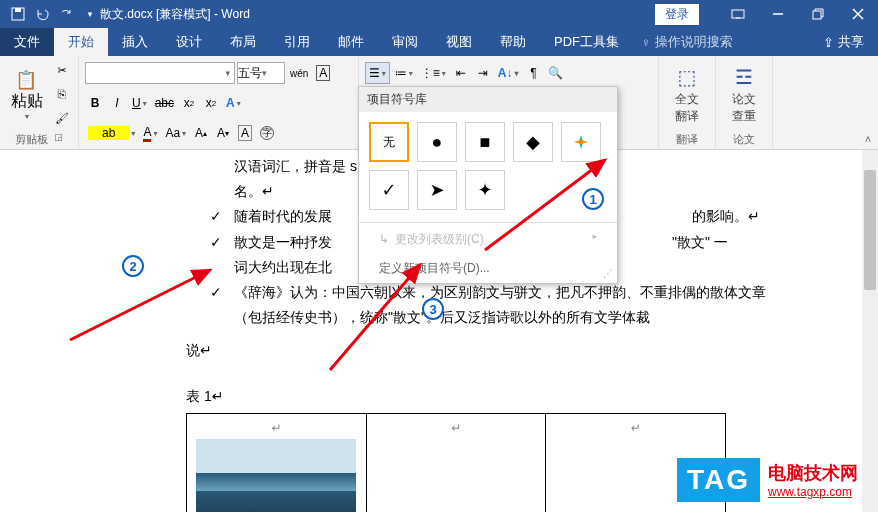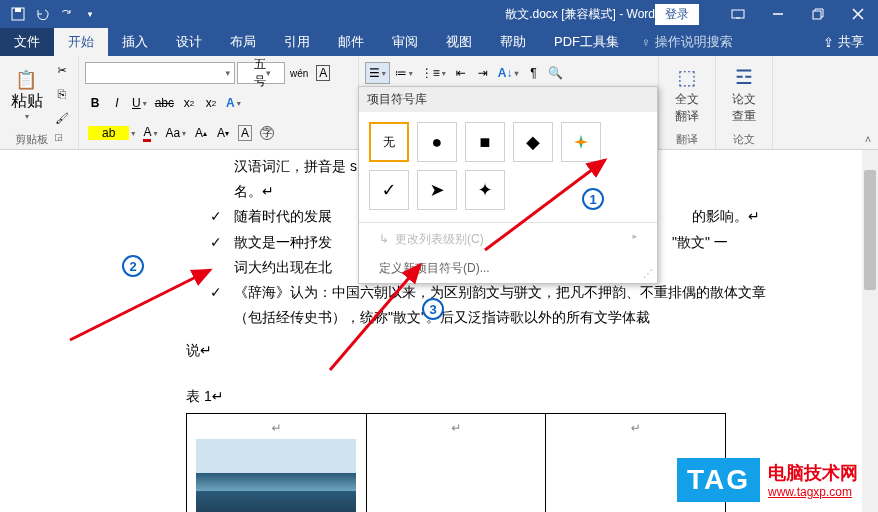--- a/index.html
+++ b/index.html
@@ -1,21 +1,21 @@
 <!DOCTYPE html>
 <html><head>
 <meta charset="utf-8">
 <style>
 * { margin: 0; padding: 0; box-sizing: border-box; font-family: "Microsoft YaHei", sans-serif; }
 body { width: 878px; height: 512px; background: #fff; overflow: hidden; position: relative; }
 
 .titlebar { height: 28px; background: #2b579a; display: flex; align-items: center; color: #fff; font-size: 12px; }
 .titlebar .qat { display: flex; align-items: center; gap: 4px; padding-left: 8px; }
 .titlebar .qat .qbtn { width: 20px; height: 20px; display: flex; align-items: center; justify-content: center; cursor: pointer; }
-.titlebar .title { flex: 1; text-align: right; }
+.titlebar .title { flex: 1; text-align: left; }
 .titlebar .wincontrols { display: flex; align-items: center; gap: 0; }
 .titlebar .login { background: #fff; color: #2b579a; padding: 2px 10px; margin-right: 19px; font-size: 12px; }
 .titlebar .winbtn { width: 40px; height: 28px; display: flex; align-items: center; justify-content: center; cursor: pointer; }
 
 .ribbon-tabs { height: 28px; background: #2b579a; display: flex; align-items: stretch; color: #fff; font-size: 13px; }
 .ribbon-tabs .tab { padding: 12px 14px; display: flex; align-items: center; cursor: pointer; }
 .ribbon-tabs .tab.file { background: #1e3e6e; }
 .ribbon-tabs .tab.active { background: #f3f3f3; color: #2b579a; }
 .ribbon-tabs .tell { display: flex; align-items: center; color: #cdd9ec; margin-left: 8px; gap: 4px; }
 .ribbon-tabs .share { margin-left: auto; padding: 0 14px; display: flex; align-items: center; }
@@ -26,37 +26,37 @@
 .group .label { text-align: center; font-size: 11px; color: #666; padding-top: 2px; display: flex; justify-content: center; align-items: flex-start; gap: 6px; }
 .group .label .launcher { font-size: 9px; cursor: pointer; }
 
 .clip-big { width: 42px; display: flex; flex-direction: column; align-items: center; justify-content: center; cursor: pointer; }
 .clip-big .icon { font-size: 18px; }
 .clip-side { display: flex; flex-direction: column; gap: 4px; padding-left: 4px; }
 .clip-side .sbtn { width: 20px; height: 20px; display: flex; align-items: center; justify-content: center; cursor: pointer; font-size: 11px; }
 
 .font-row { display: flex; align-items: center; gap: 2px; height: 26px; }
 .fontname { width: 150px; height: 22px; border: 1px solid #ababab; background: #fff; display: flex; align-items: center; padding: 0 4px; font-size: 12px; }
-.fontsize { width: 48px; height: 22px; border: 1px solid #ababab; background: #fff; display: flex; align-items: center; padding: 0 16px; font-size: 12px; }
+.fontsize { width: 48px; height: 22px; border: 1px solid #ababab; background: #fff; display: flex; align-items: center; padding: 0 0; font-size: 12px; }
 .rbtn { min-width: 20px; height: 22px; display: flex; align-items: center; justify-content: center; cursor: pointer; font-size: 12px; padding: 0 3px; }
 .rbtn.dd::after { content: "▾"; font-size: 8px; margin-left: 2px; color: #666; }
 
 .big-btn { width: 44px; display: flex; flex-direction: column; align-items: center; justify-content: center; cursor: pointer; font-size: 12px; color: #444; }
 .big-btn .icon { font-size: 20px; margin-bottom: 2px; }
 
 .doc-area { position: absolute; top: 150px; left: 0; right: 0; bottom: 0; background: #fff; overflow: hidden; }
 .doc-content { padding: 4px 90px 0 210px; font-size: 14px; color: #000; line-height: 1.8; }
 .doc-content .line { display: flex; }
 .doc-content .bullet { width: 24px; flex-shrink: 0; }
 .doc-content .txt { flex: 1; }
 .doc-content .tbl { border-collapse: collapse; width: 540px; margin-top: 4px; }
 .doc-content .tbl td { border: 1px solid #000; height: 110px; width: 180px; vertical-align: top; padding: 4px; text-align: center; color: #888; font-size: 12px; }
 .doc-content .imgph { width: 160px; height: 90px; background: linear-gradient(180deg,#cfe3ef 0%,#cfe3ef 38%,#2a5a7a 38%,#6fa5be 58%,#2a5a7a 58%,#1a3040 100%); margin: 0 auto; position: relative; }
 
-.bullet-popup { position: absolute; top: 86px; left: 358px; width: 300px; background: #fff; border: 1px solid #c6c6c6; box-shadow: 2px 2px 6px rgba(0,0,0,.25); z-index: 20; }
+.bullet-popup { position: absolute; top: 86px; left: 358px; width: 260px; background: #fff; border: 1px solid #c6c6c6; box-shadow: 2px 2px 6px rgba(0,0,0,.25); z-index: 20; }
 .bullet-popup .hdr { background: #eeeeee; font-size: 12px; color: #333; padding: 4px 8px; }
 .bullet-popup .grid { display: flex; flex-wrap: wrap; gap: 8px; padding: 10px; }
 .bullet-popup .cell { width: 40px; height: 40px; border: 1px solid #d0d0d0; display: flex; align-items: center; justify-content: center; font-size: 18px; cursor: pointer; background: #fff; }
 .bullet-popup .cell.sel { border: 2px solid #f2a100; }
 .bullet-popup .sep { border-top: 1px solid #e1e1e1; margin: 2px 0; }
 .bullet-popup .menuitem { font-size: 12px; color: #666; padding: 6px 20px; cursor: pointer; }
 .bullet-popup .menuitem.dis { color: #bbb; cursor: default; }
 
 .callout { position: absolute; width: 22px; height: 22px; border-radius: 50%; background: #fff; border: 2px solid #0b62c4; color: #0b62c4; font-weight: bold; font-size: 13px; display: flex; align-items: center; justify-content: center; z-index: 30; }
 .arrow { position: absolute; z-index: 25; pointer-events: none; }

